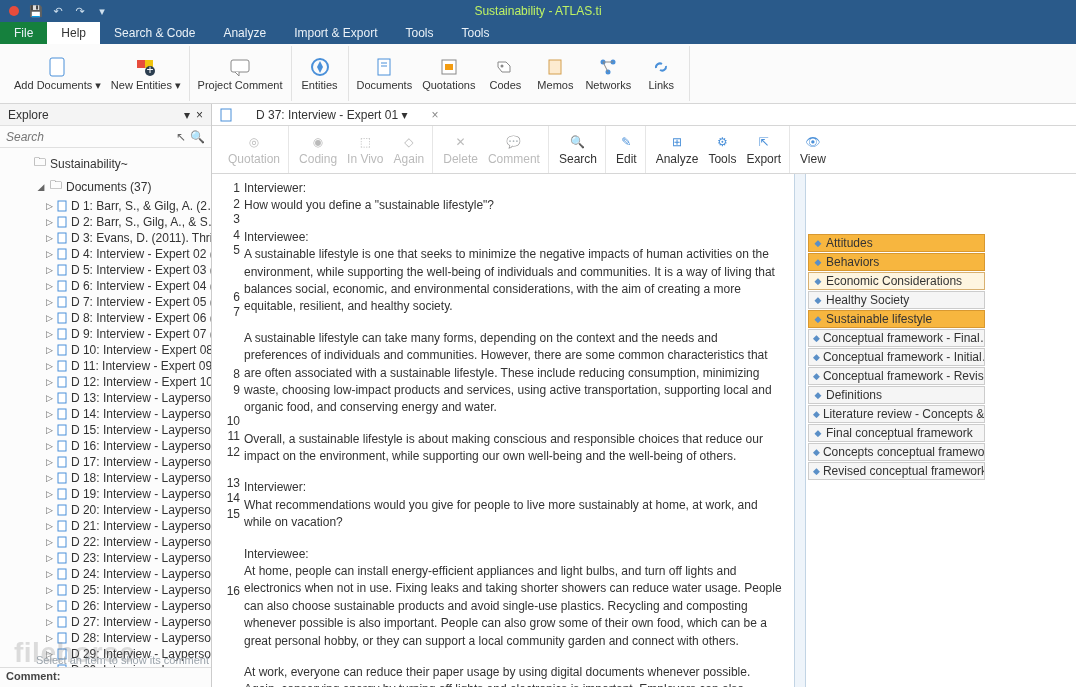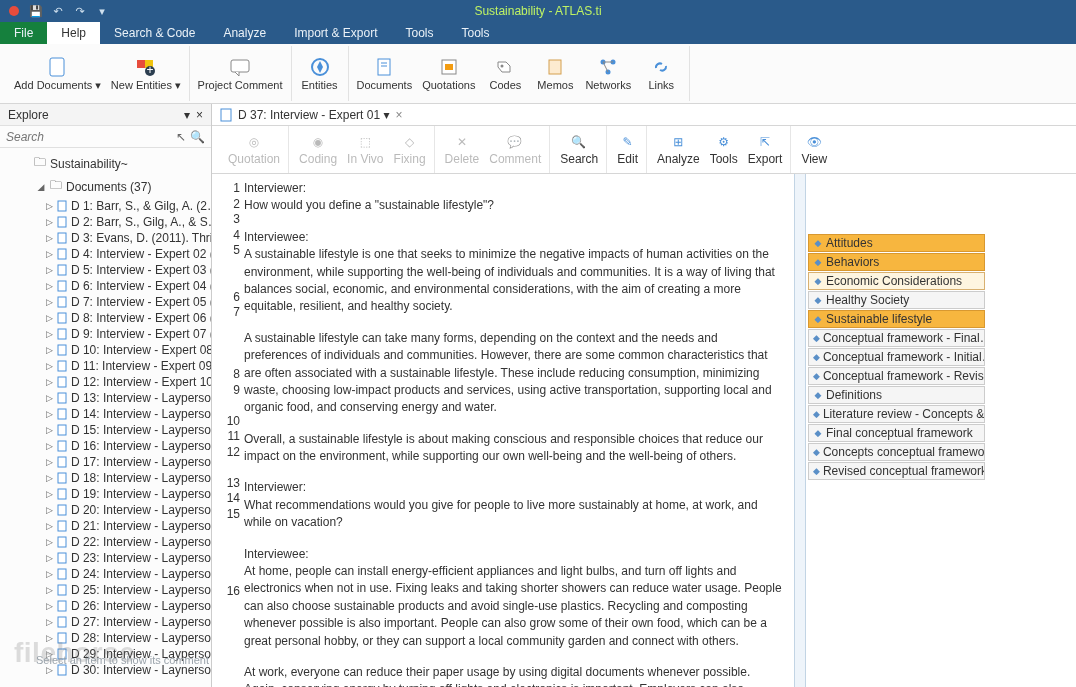--- a/index.html
+++ b/index.html
@@ -24,21 +24,21 @@
 .search{height:22px;border-bottom:1px solid #e0e0e0;display:flex;align-items:center;padding:0 6px;gap:4px}
 .search input{flex:1;border:none;outline:none;font-size:12px;font-style:italic;color:#888;background:transparent}
 .tree{flex:1;overflow:auto;padding:4px 0}
 .tnode{display:flex;align-items:center;gap:4px;padding:1px 4px;font-size:11.5px;white-space:nowrap;overflow:hidden;text-overflow:ellipsis;cursor:pointer}
 .tnode .tw{width:10px;text-align:center;color:#666;font-size:9px}
 .tnode.lvl0{padding-left:20px}
 .tnode.lvl1{padding-left:36px}
 .tnode.lvl2{padding-left:46px}
 .comment-bar{height:20px;border-top:1px solid #ddd;padding:2px 6px;font-size:11px;color:#444;font-weight:600}
 .main{flex:1;display:flex;flex-direction:column;min-width:0}
-.doctab{height:22px;border-bottom:1px solid #d6d6d6;display:flex;align-items:center;padding:0 8px;gap:6px;font-size:12px}
+.doctab{height:22px;border-bottom:1px solid #d6d6d6;display:flex;align-items:center;padding:0 8px;gap:24px;font-size:12px}
 .doctab .x{color:#888;cursor:pointer;font-size:12px}
 .doctool{height:48px;border-bottom:1px solid #d6d6d6;display:flex;align-items:center;padding:0 8px;gap:2px}
 .tgrp{display:flex;align-items:center;border-right:1px solid #e6e6e6;padding:0 8px;gap:10px;height:100%}
 .tbtn{display:flex;flex-direction:column;align-items:center;gap:1px;cursor:pointer}
 .tbtn .ic{width:18px;height:18px;display:flex;align-items:center;justify-content:center;color:#666}
 .tbtn .lbl{font-size:12px;color:#666}
 .tbtn.dis{opacity:.45}
 .docbody{flex:1;display:flex;overflow:auto}
 .gutter{width:32px;padding:6px 4px;text-align:right;color:#999;font-size:11px;line-height:1.45}
 .gutter div{height:15.5px}
@@ -480,20 +480,21 @@
             <span class="tw">▷</span>
             <span>
               <svg width="10" height="12">
                 <rect x="1" y="1" width="8" height="10" fill="#fff" stroke="#4a90d9"></rect>
               </svg>
             </span>
             <span>D 30: Interview - Laynerso…</span>
           </div>
         </div>
     </div>
+    <div class="comment-bar">Comment:</div>
   </div>
 
   <div class="main">
     <div class="doctab">
       <span>
           <svg width="12" height="14">
             <rect x="1" y="1" width="10" height="12" fill="#fff" stroke="#4a90d9"></rect>
           </svg>
         </span>
       <span>D 37: Interview - Expert 01 ▾</span>
@@ -510,21 +511,21 @@
         <div class="tbtn dis">
             <span class="ic">◉</span>
             <span class="lbl">Coding</span>
           </div>
         <div class="tbtn dis">
             <span class="ic">⬚</span>
             <span class="lbl">In Vivo</span>
           </div>
         <div class="tbtn dis">
             <span class="ic">◇</span>
-            <span class="lbl">Fixing</span>
+            <span class="lbl">Again</span>
           </div>
       </div>
       <div class="tgrp">
         <div class="tbtn dis">
             <span class="ic">✕</span>
             <span class="lbl">Delete</span>
           </div>
         <div class="tbtn dis">
             <span class="ic">💬</span>
             <span class="lbl">Comment</span>

